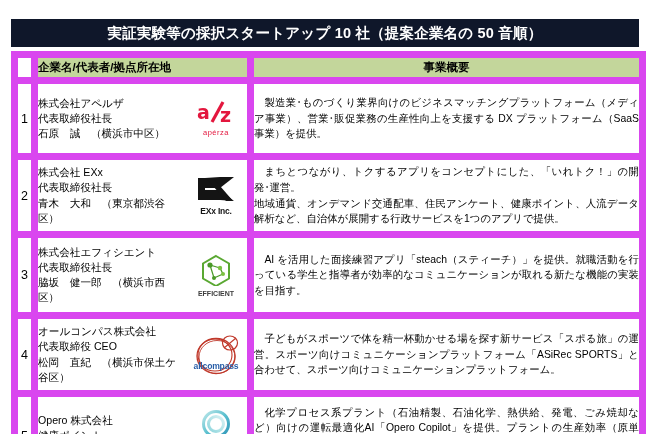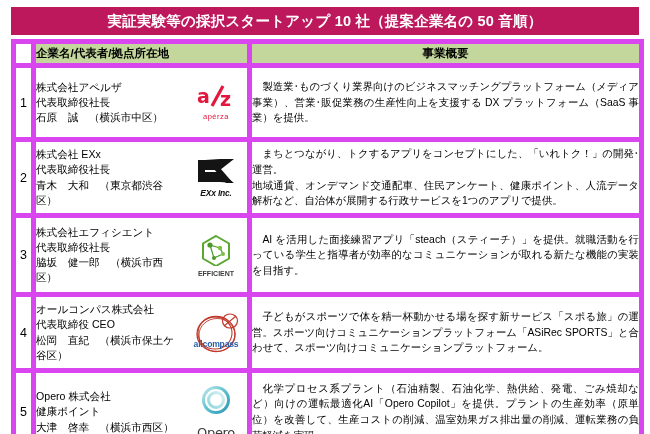--- a/index.html
+++ b/index.html
@@ -19,43 +19,43 @@
   #page {
     position: relative;
     width: 650px;
     height: 434px;
     box-sizing: border-box;
     padding: 0 11px;
   }
 
   
   .title-banner {
-    margin-top: 7px;
+    margin-top: 19px;
     height: 28px;
-    background: #be185d;
+    background: #0f172a;
     color: #ffffff;
     display: flex;
     align-items: center;
     justify-content: center;
     font-size: 14.5px;
     font-weight: bold;
     letter-spacing: 0.2px;
     white-space: nowrap;
   }
 
   
   table.startup-table {
     margin-top: 4px;
     border-collapse: collapse;
     width: 628px;
     table-layout: fixed;
   }
   table.startup-table td,
   table.startup-table th {
-    border: 5px solid #d946ef;
+    border: 7px solid #d946ef;
     vertical-align: middle;
     padding: 0;
   }
 
   col.col-num     { width: 20px; }
   col.col-company { width: 216px; }
   col.col-desc    { width: 392px; }
 
   thead th {
     background: #c3d69b;
@@ -118,21 +118,21 @@
 
   
   .logo-aperza { text-align:center; line-height:1; }
   .logo-aperza .wordmark {
     font-size: 7.5px;
     color: #e3173e;
     letter-spacing: 0.5px;
     margin-top: 0;
   }
 
-  .logo-exx { text-align:center; line-height:1;font-style:italic; }
+  .logo-exx { text-align:center; line-height:1; }
   .logo-exx .wordmark {
     font-size: 8.5px;
     font-weight: bold;
     color: #141414;
     letter-spacing: -0.2px;
     margin-top: 1px;
   }
 
   .logo-efficient { text-align:center; line-height:1; }
   .logo-efficient .wordmark {

